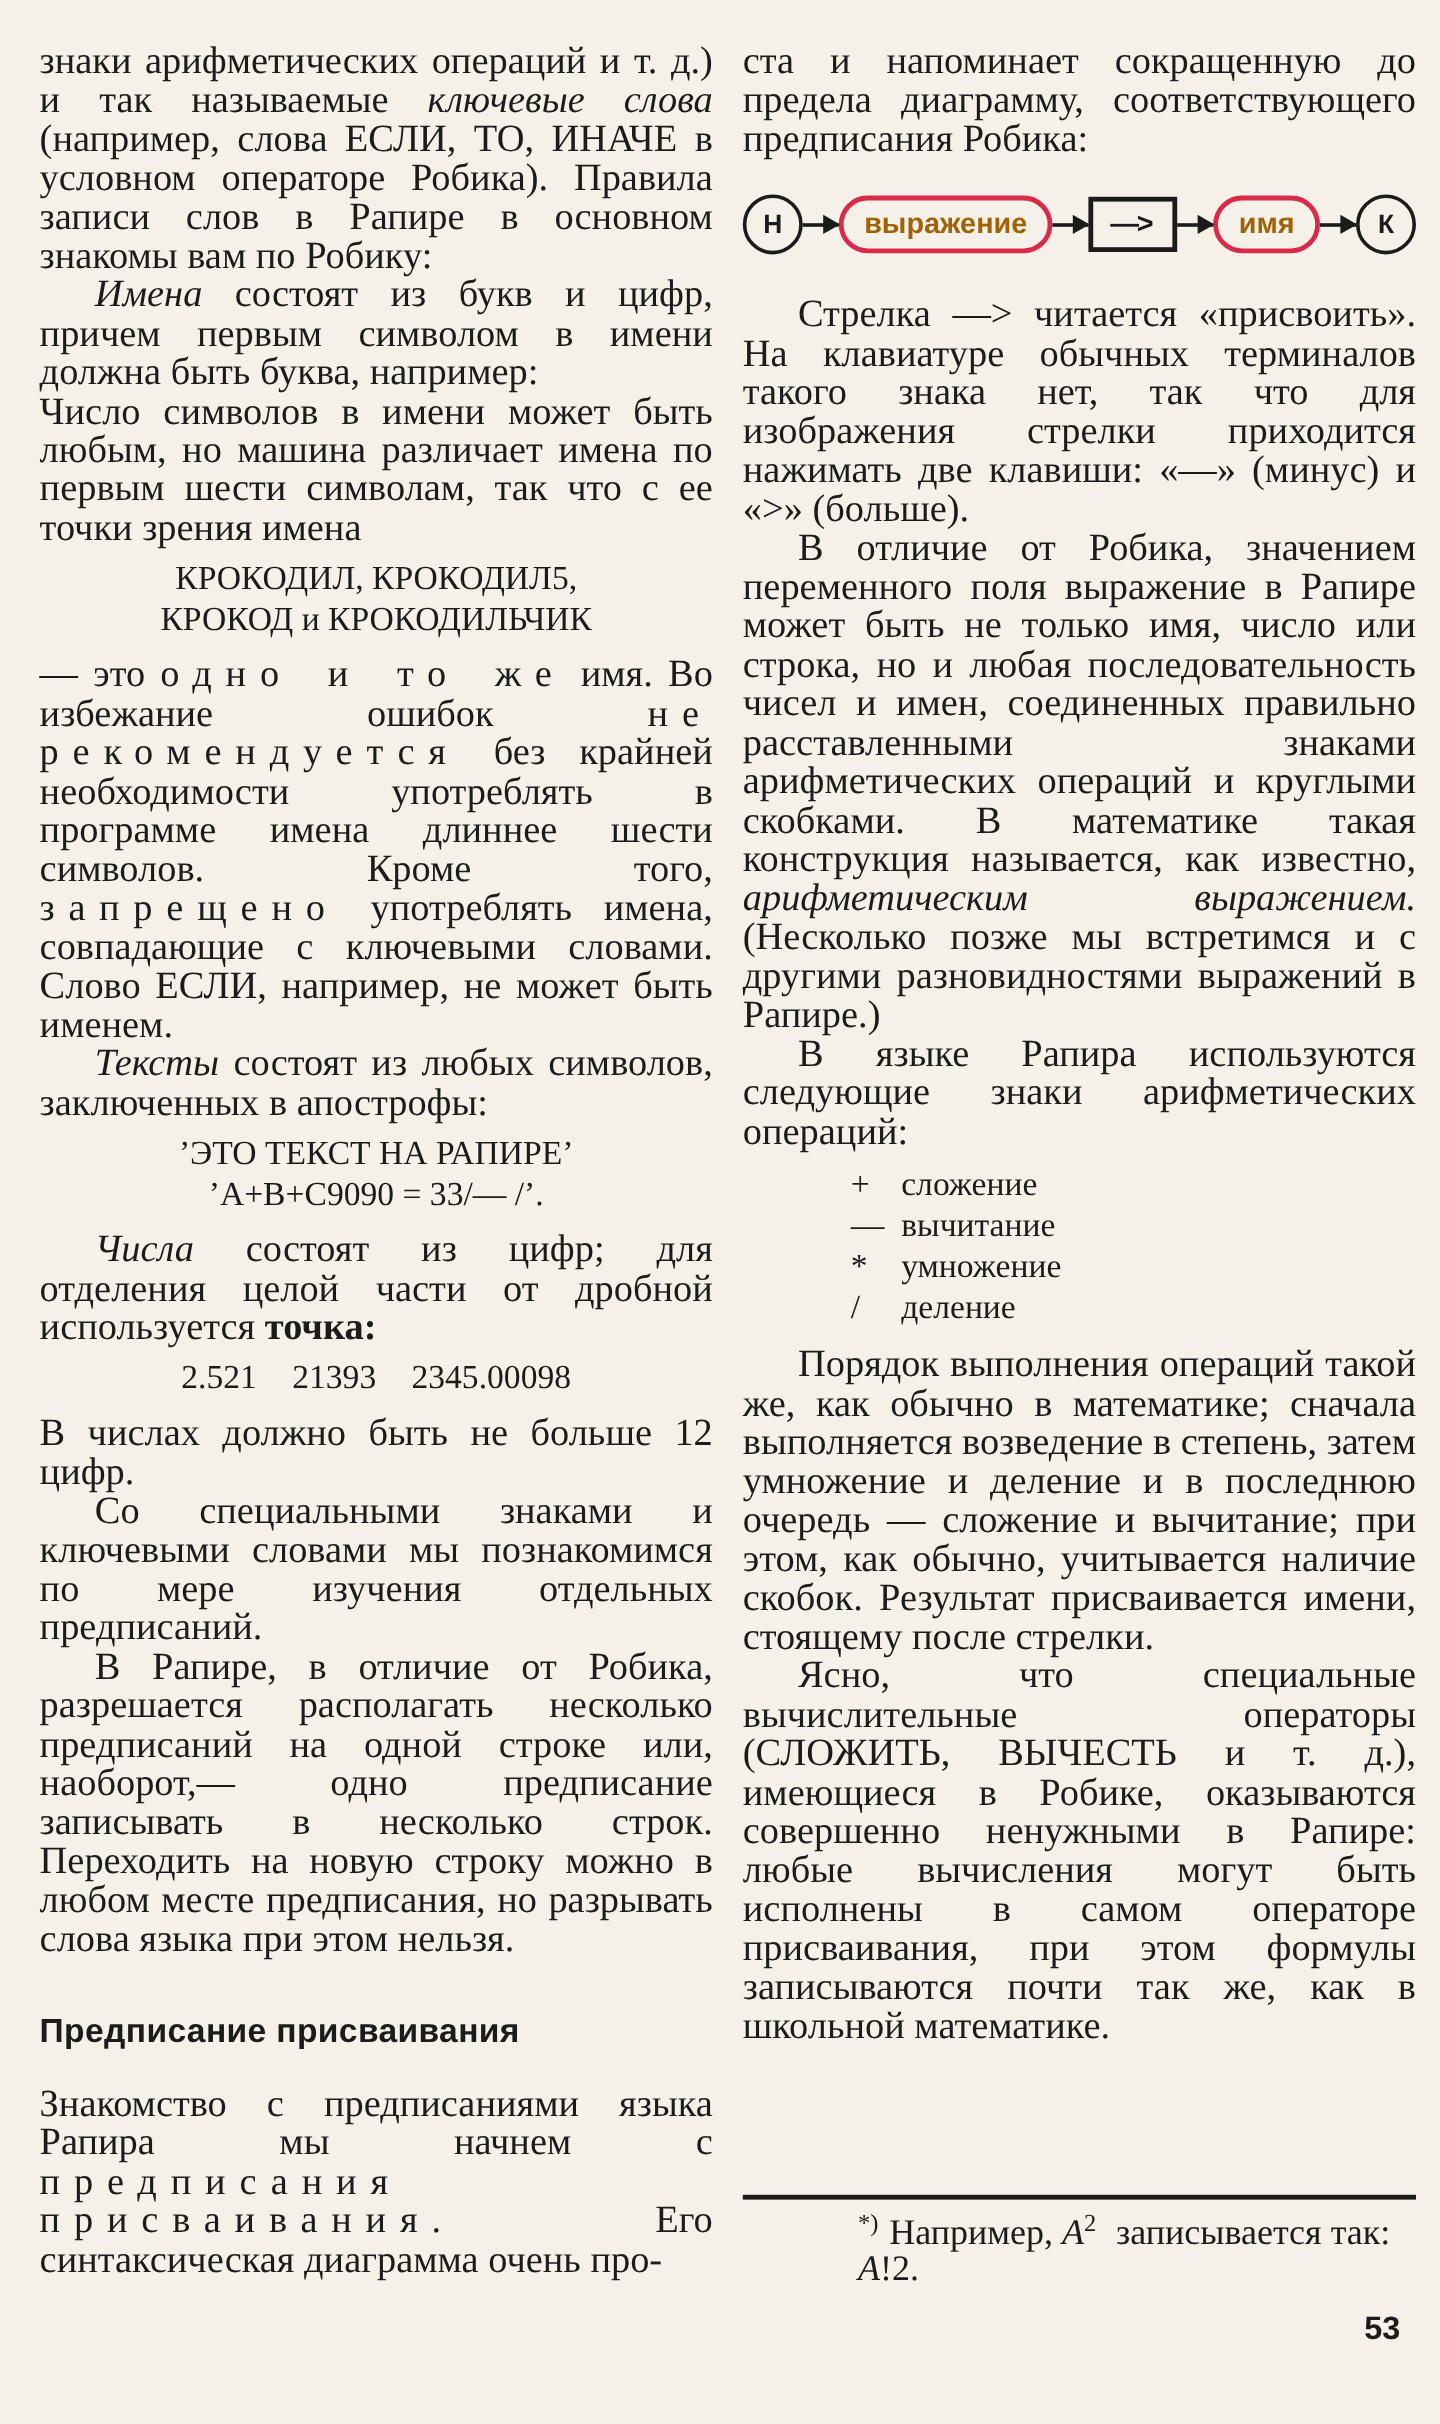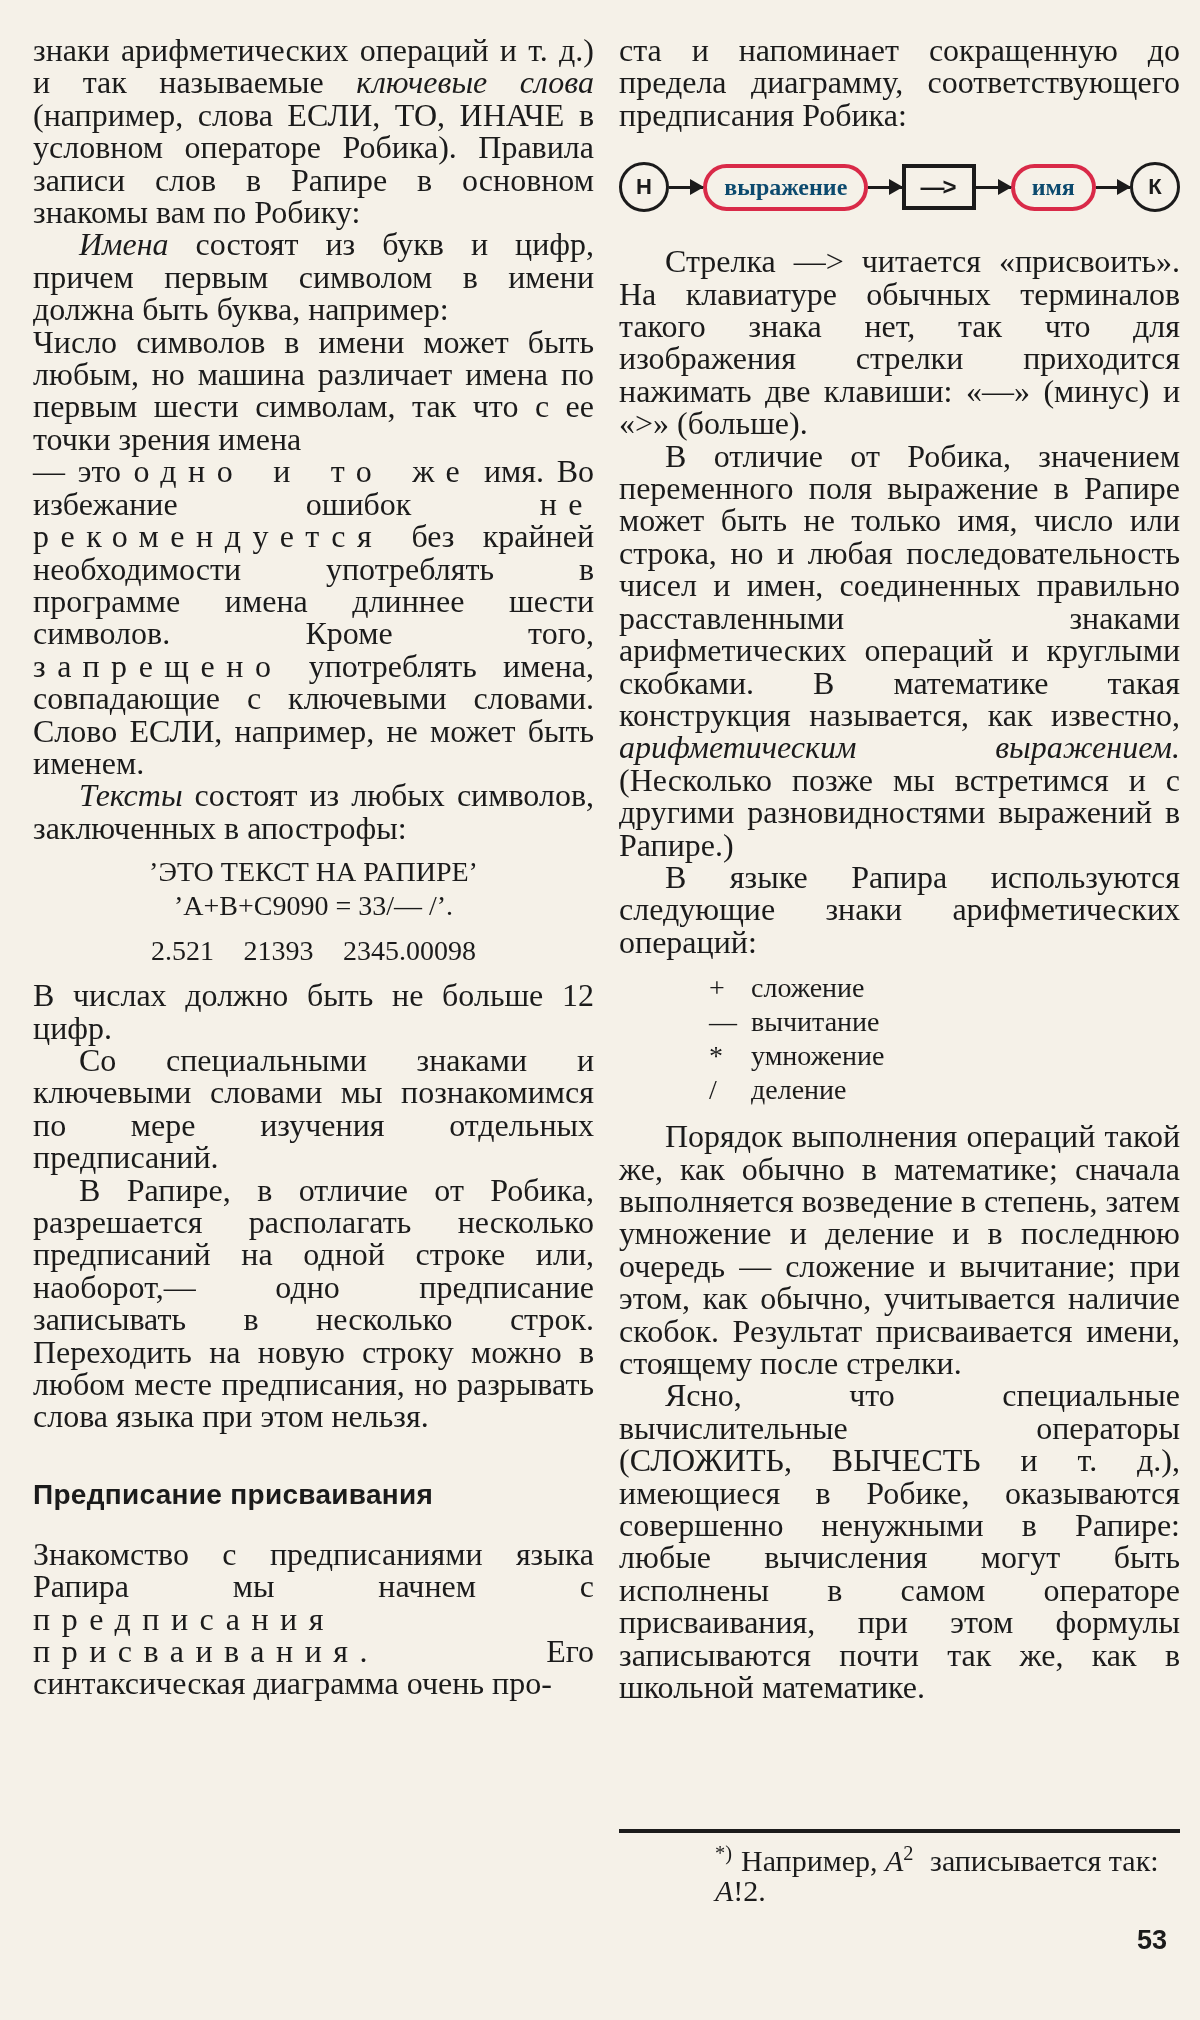--- a/index.html
+++ b/index.html
@@ -32,23 +32,23 @@
   }
   .oplist{margin:13px 0 13px 90px;font-size:28px;line-height:34px;}
   .opsym{display:inline-block;width:42px;}
   .diagram{display:flex;align-items:center;margin:27px 0 29px;height:58px;}
   .node{
     width:44px;height:44px;border:3px solid #1b1b1b;border-radius:50%;
     display:flex;align-items:center;justify-content:center;flex:none;
     font-family:"Liberation Sans",sans-serif;font-weight:bold;font-size:22px;
   }
   .redbox{
-    border:4px solid #d92a48;color:#0c4a6e;border-radius:30px;
+    border:4px solid #d92a48;color:#a16207;border-radius:30px;
     padding:6px 17px;flex:none;
-    font-family:Liberation Serif, serif;font-weight:bold;font-size:24px;text-align:right;
+    font-family:Liberation Sans, sans-serif;font-weight:bold;font-size:24px;text-align:right;
   }
   .opbox{
     border:4px solid #1b1b1b;padding:5px 18px 5px 14px;flex:none;
     font-family:"Liberation Sans",sans-serif;font-weight:bold;font-size:24px;
     letter-spacing:-2px;
   }
   .conn{flex:1;height:3px;background:#1b1b1b;position:relative;min-width:24px;}
   .conn::after{
     content:"";position:absolute;right:-1px;top:50%;transform:translateY(-50%);
     border-left:14px solid #1b1b1b;border-top:8px solid transparent;
@@ -63,26 +63,31 @@
     font-family:"Liberation Sans",sans-serif;font-weight:bold;font-size:27px;text-align:center;
   }
 </style>
 </head>
 <body>
 
 <div id="left-col">
     <p class="para noind"><span>знаки арифметических операций и т. д.) и так называемые </span><span class="it">ключевые слова</span><span> (например, слова ЕСЛИ, ТО, ИНАЧЕ в условном операторе Робика). Правила записи слов в Рапире в основном знакомы вам по Робику:</span></p>
     <p class="para"><span class="it">Имена</span><span> состоят из букв и цифр, причем первым символом в имени должна быть буква, например:</span></p>
     <p class="para noind"><span>Число символов в имени может быть любым, но машина различает имена по первым шести символам, так что с ее точки зрения имена</span></p>
+    <div class="ex center">
+      <div><span>КРОКОДИЛ, КРОКОДИЛ5,</span></div>
+      <div><span>КРОКОД и КРОКОДИЛЬЧИК</span></div>
+    </div>
     <p class="para noind"><span>— это </span><span class="sp">одно и то же</span><span> имя. Во избежание ошибок </span><span class="sp">не рекомендуется</span><span> без крайней необходимости употреблять в программе имена длиннее шести символов. Кроме того, </span><span class="sp">запрещено</span><span> употреблять имена, совпадающие с ключевыми словами. Слово ЕСЛИ, например, не может быть именем.</span></p>
     <p class="para"><span class="it">Тексты</span><span> состоят из любых символов, заключенных в апострофы:</span></p>
     <div class="ex center">
       <div><span>’ЭТО ТЕКСТ НА РАПИРЕ’</span></div>
       <div><span>’А+В+С9090 = 33/— /’.</span></div>
     </div>
+    <p class="para"><span class="it">Числа</span><span> состоят из цифр; для отделения целой части от дробной используется </span><span class="bd">точка:</span></p>
     <div class="ex center ws">
       <div><span>2.521 21393 2345.00098</span></div>
     </div>
     <p class="para noind"><span>В числах должно быть не больше 12 цифр.</span></p>
     <p class="para"><span>Со специальными знаками и ключевыми словами мы познакомимся по мере изучения отдельных предписаний.</span></p>
     <p class="para"><span>В Рапире, в отличие от Робика, разрешается располагать несколько предписаний на одной строке или, наоборот,— одно предписание записывать в несколько строк. Переходить на новую строку можно в любом месте предписания, но разрывать слова языка при этом нельзя.</span></p>
     <h2 class="heading">Предписание присваивания</h2>
     <p class="para noind"><span>Знакомство с предписаниями языка Рапира мы начнем с </span><span class="sp">предписания присваивания</span><span>. Его синтаксическая диаграмма очень про-</span></p>
   </div>
 

